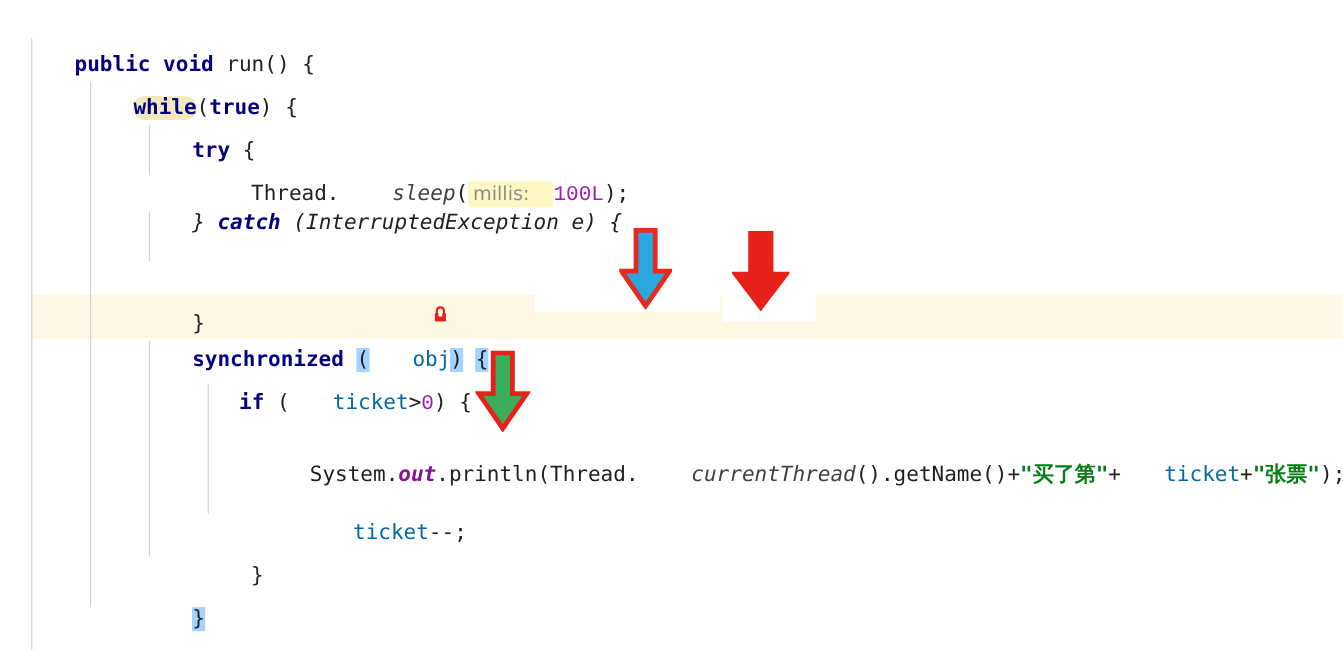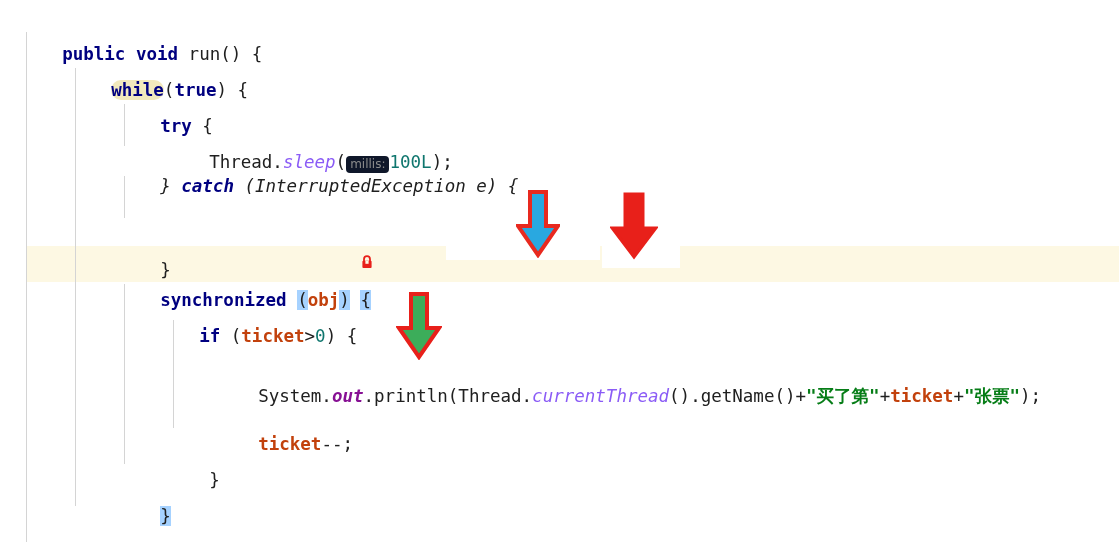--- a/index.html
+++ b/index.html
@@ -54,36 +54,36 @@
     line-height: 36px;
     white-space: pre;
     font-size: 17.5px;
     font-family: "DejaVu Sans Mono", "Liberation Mono", monospace;
     color: #202020;
     letter-spacing: 0px;
   }
 
   .kw       { color: #000080; font-weight: bold; }
   .plain    { color: #202020; }
-  .num      { color: #0f766e; }
-  .field    { color: #c2410c; font-weight: bold; }
+  .num      { color: #a21caf; font-family: Liberation Mono, monospace; }
+  .field    { color: #0369a1; font-weight: normal; padding-left: 36px; }
   .fieldi   { color: #871094; font-weight: bold; font-style: italic; }
-  .static   { color: #8b5cf6; font-style: italic; }
+  .static   { color: #404040; font-style: italic; margin-left: 44px; }
   .str      { color: #067d17; font-weight: bold; }
   .comment  { color: #3b8c96; }
   .sel      { background: #a6d2ff; }
   .usage    { background: #f2e9bd; border-radius: 10px; }
 
   
   .hint {
-    background: #0f172a;
+    background: #fef9c3;
     color: #8c8c8c;
     border-radius: 4px;
-    padding: 1px 4px 2px 4px;
-    font-size: 12px;
+    padding: 1px 20px 2px 4px;
+    font-size: 16px;
     font-family: "DejaVu Sans", "Liberation Sans", sans-serif;
   }
 
   
   .lock-icon {
     position: absolute;
     width: 16px;
     height: 16px;
   }
 

